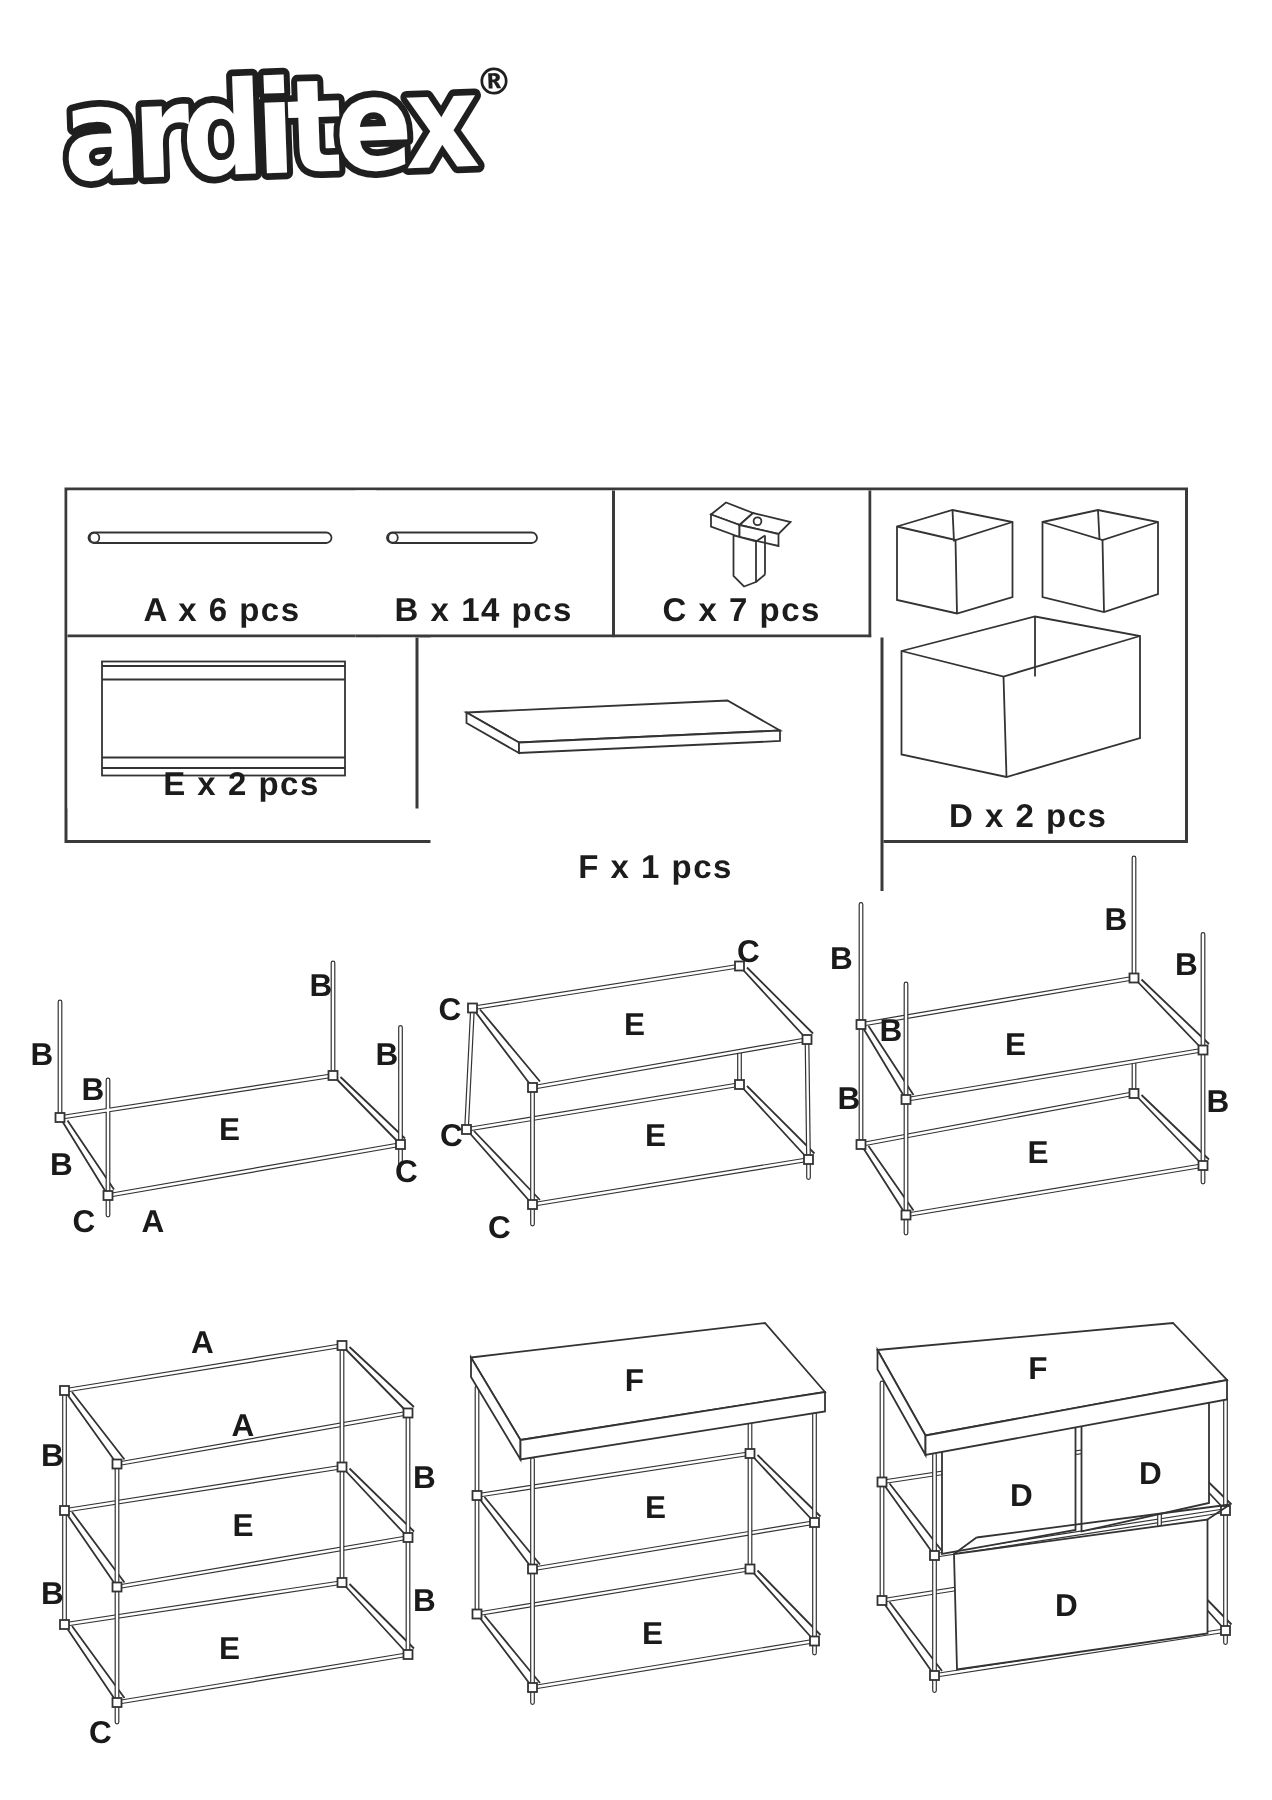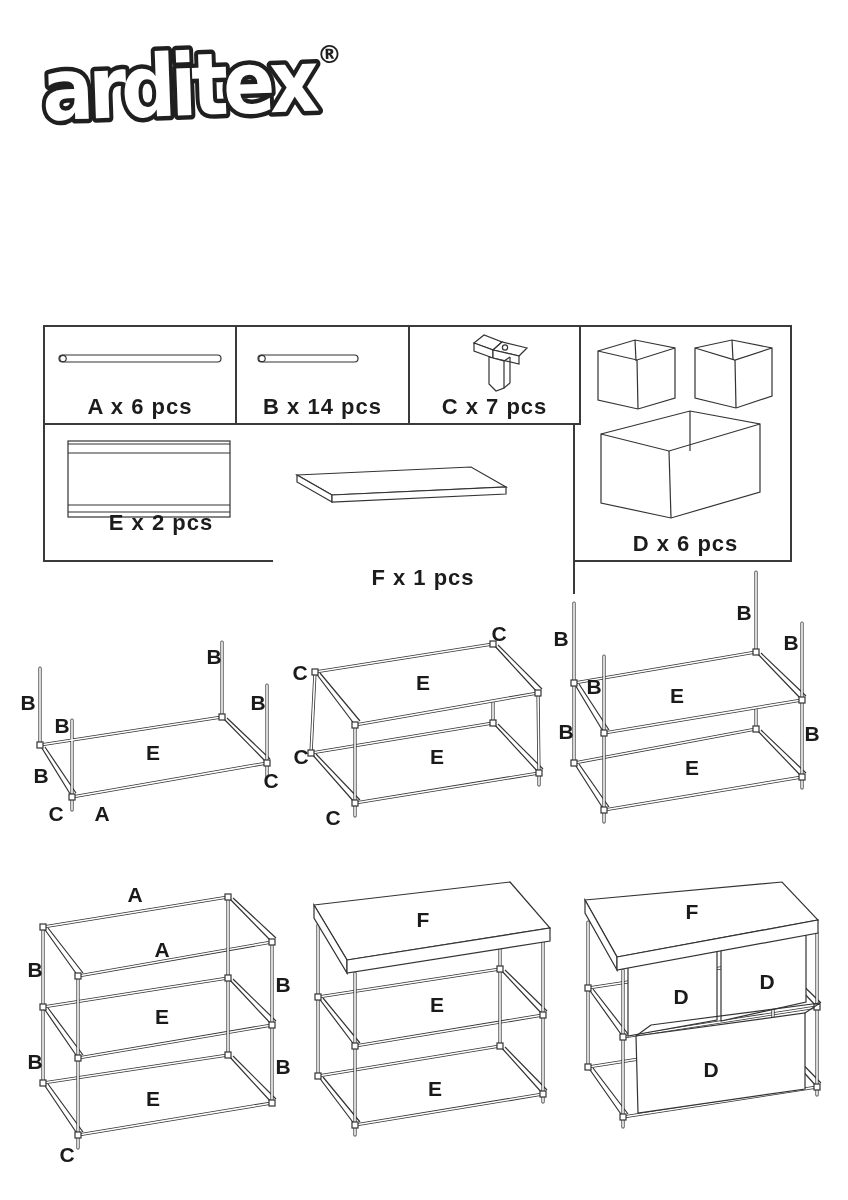--- a/index.html
+++ b/index.html
@@ -36,21 +36,21 @@
 
   <svg class="logo-svg" width="330" height="140" viewBox="0 0 330 140">
     <g transform="rotate(-2 160 80)">
       <text class="logo-word" x="12" y="105" textLength="272" lengthAdjust="spacingAndGlyphs">arditex</text>
       <text class="logo-reg" x="288" y="58">®</text>
     </g>
   </svg>
 
   <div class="parts-table">
 
-    <div class="cell br bb" style="left:0;top:0;width:190px;height:96px;">
+    <div class="cell br bb" style="left:0;top:0;width:190px;height:96px;padding-left:16px;">
       <svg width="190" height="70" viewBox="0 0 190 70">
         <rect class="wf" x="14" y="28" width="162" height="7" rx="3.5"></rect>
         <circle class="wf" cx="18" cy="31.5" r="3.2"></circle>
       </svg>
       <div class="cell-label">A x 6 pcs</div>
     </div>
 
     <div class="cell br bb" style="left:192px;top:0;width:171px;height:96px;">
       <svg width="171" height="70" viewBox="0 0 171 70">
         <rect class="wf" x="21" y="28" width="100" height="7" rx="3.5"></rect>
@@ -85,35 +85,35 @@
         <polygon class="wf" points="114,21 151,13 191,21 191,69 155,81 114,71"></polygon>
         <polyline class="ln" points="114,21 154,33 191,21"></polyline>
         <line class="ln" x1="154" y1="33" x2="155" y2="81"></line>
         <line class="ln" x1="151" y1="13" x2="152" y2="33"></line>
 
         <polygon class="wf" points="20,107 109,84 179,97 179,165 90,191 20,176"></polygon>
         <polyline class="ln" points="20,107 88,124 179,97"></polyline>
         <line class="ln" x1="88" y1="124" x2="90" y2="191"></line>
         <line class="ln" x1="109" y1="84" x2="109" y2="124"></line>
       </svg>
-      <div class="cell-label">D x 6 pcs</div>
+      <div class="cell-label">D x 2 pcs</div>
     </div>
 
     <div class="cell br" style="left:0;top:98px;width:232px;height:114px;">
       <svg width="232" height="105" viewBox="0 0 232 105">
         <rect class="wf" x="23" y="16" width="162" height="76"></rect>
         <line class="ln" x1="23" y1="19" x2="185" y2="19"></line>
         <line class="ln" x1="23" y1="28" x2="185" y2="28"></line>
         <line class="ln" x1="23" y1="80" x2="185" y2="80"></line>
         <line class="ln" x1="23" y1="87" x2="185" y2="87"></line>
       </svg>
       <div class="cell-label">E x 2 pcs</div>
     </div>
 
-    <div class="cell br" style="left:228px;top:98px;width:300px;height:169px;">
+    <div class="cell br" style="left:242px;top:98px;width:300px;height:169px;">
       <svg width="300" height="105" viewBox="0 0 300 105">
         <polygon class="wf" points="24,50 198,42 233,62 59,70"></polygon>
         <polygon class="wf" points="24,50 59,70 59,77 24,57"></polygon>
         <polygon class="wf" points="59,70 233,62 233,69 59,77"></polygon>
       </svg>
       <div class="cell-label">F x 1 pcs</div>
     </div>
   </div>
 
   <svg class="step-svg" style="left:15px;top:588px;" width="285" height="255" viewBox="0 0 285 255">

